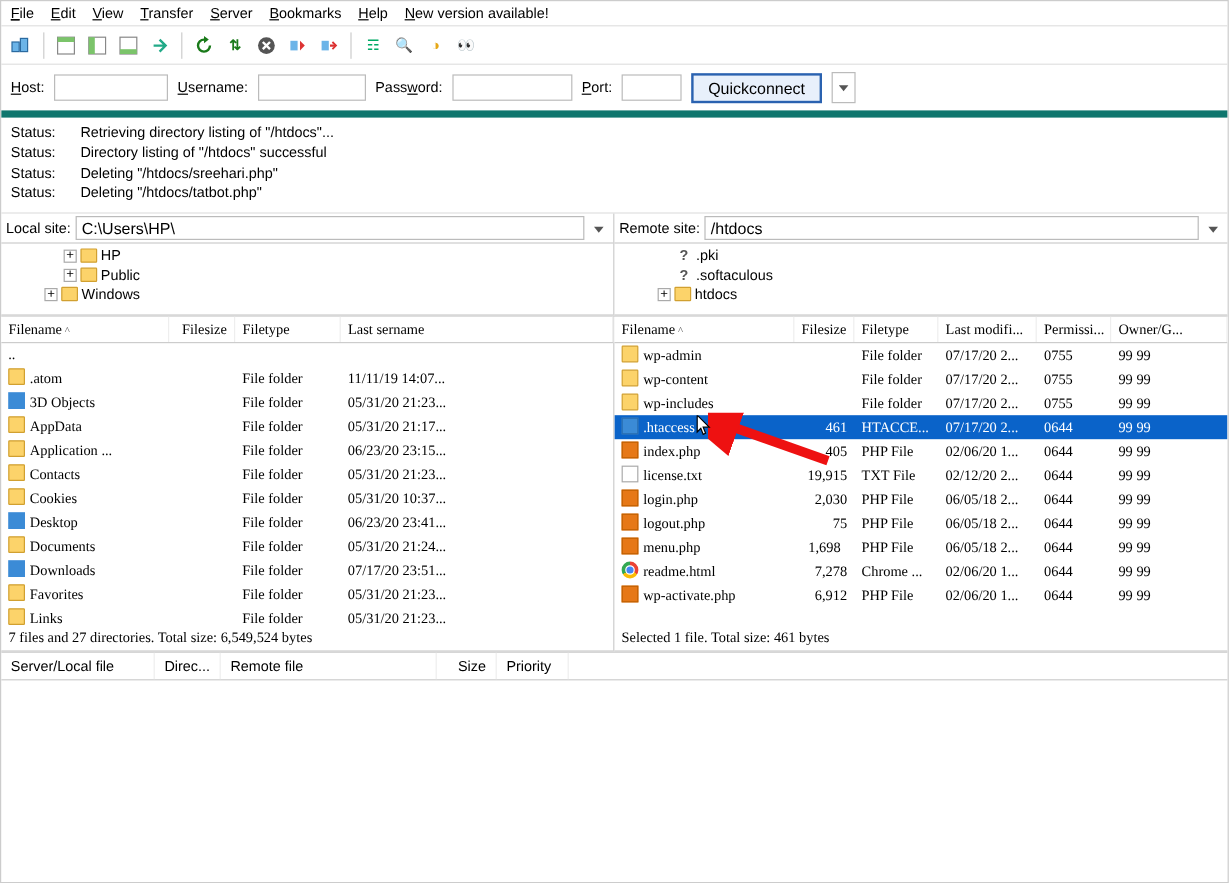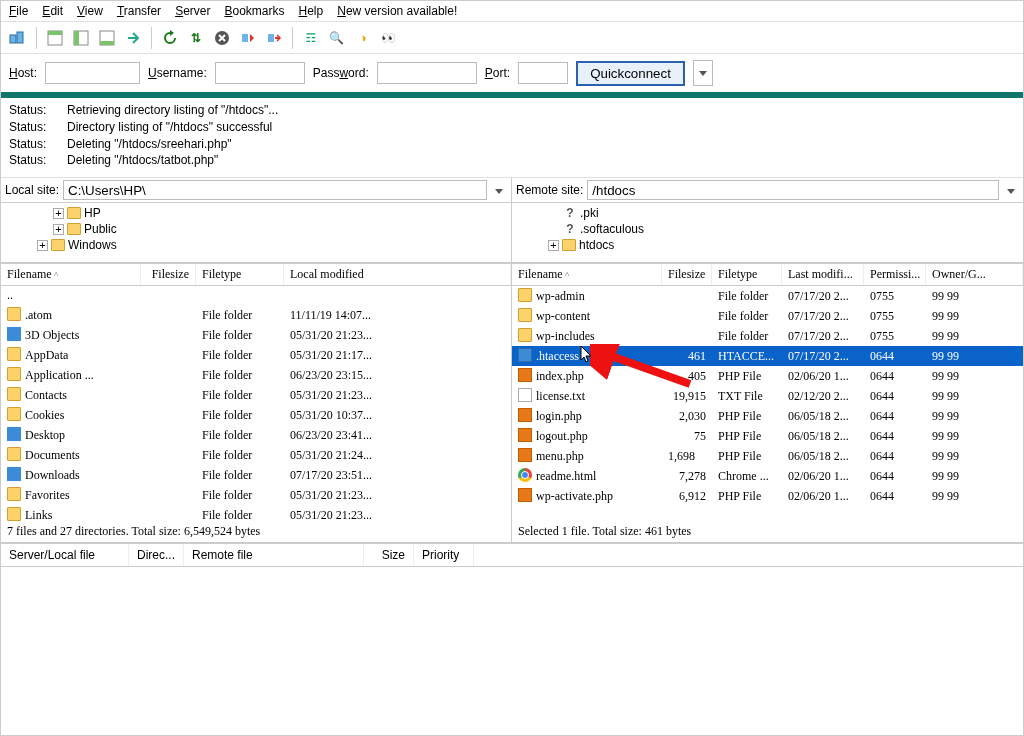--- a/index.html
+++ b/index.html
@@ -216,21 +216,21 @@
   </div>
 </div>
 
 <div class="filepane">
 
   <div class="half leftborder">
     <div class="cols">
       <div style="width:140px" class="sortasc">Filename</div>
       <div style="width:55px;text-align:right">Filesize</div>
       <div style="width:88px">Filetype</div>
-      <div style="flex:1">Local modified</div>
+      <div style="flex:1">Last sername</div>
     </div>
     <div class="rows" id="lrows">
         <div class="row">
           <div style="width:140px">..</div>
           <div style="width:55px;text-align:right"></div>
           <div style="width:88px"></div>
           <div style="flex:1"></div>
         </div>
         <div class="row">
           <div style="width:140px"><span class="ico ico-folder"></span>.atom</div>
@@ -377,21 +377,21 @@
         <div class="row">
           <div style="width:150px"><span class="ico php"></span>logout.php</div>
           <div style="width:50px;text-align:right">75</div>
           <div style="width:70px">PHP File</div>
           <div style="width:82px">06/05/18 2...</div>
           <div style="width:62px" class="cell-perm">0644</div>
           <div style="flex:1" class="cell-owner">99 99</div>
         </div>
         <div class="row">
           <div style="width:150px"><span class="ico php"></span>menu.php</div>
-          <div style="width:50px;text-align:left">1,698</div>
+          <div style="width:50px;text-align:center">1,698</div>
           <div style="width:70px">PHP File</div>
           <div style="width:82px">06/05/18 2...</div>
           <div style="width:62px" class="cell-perm">0644</div>
           <div style="flex:1" class="cell-owner">99 99</div>
         </div>
         <div class="row">
           <div style="width:150px"><span class="ico chrome"></span>readme.html</div>
           <div style="width:50px;text-align:right">7,278</div>
           <div style="width:70px">Chrome ...</div>
           <div style="width:82px">02/06/20 1...</div>

